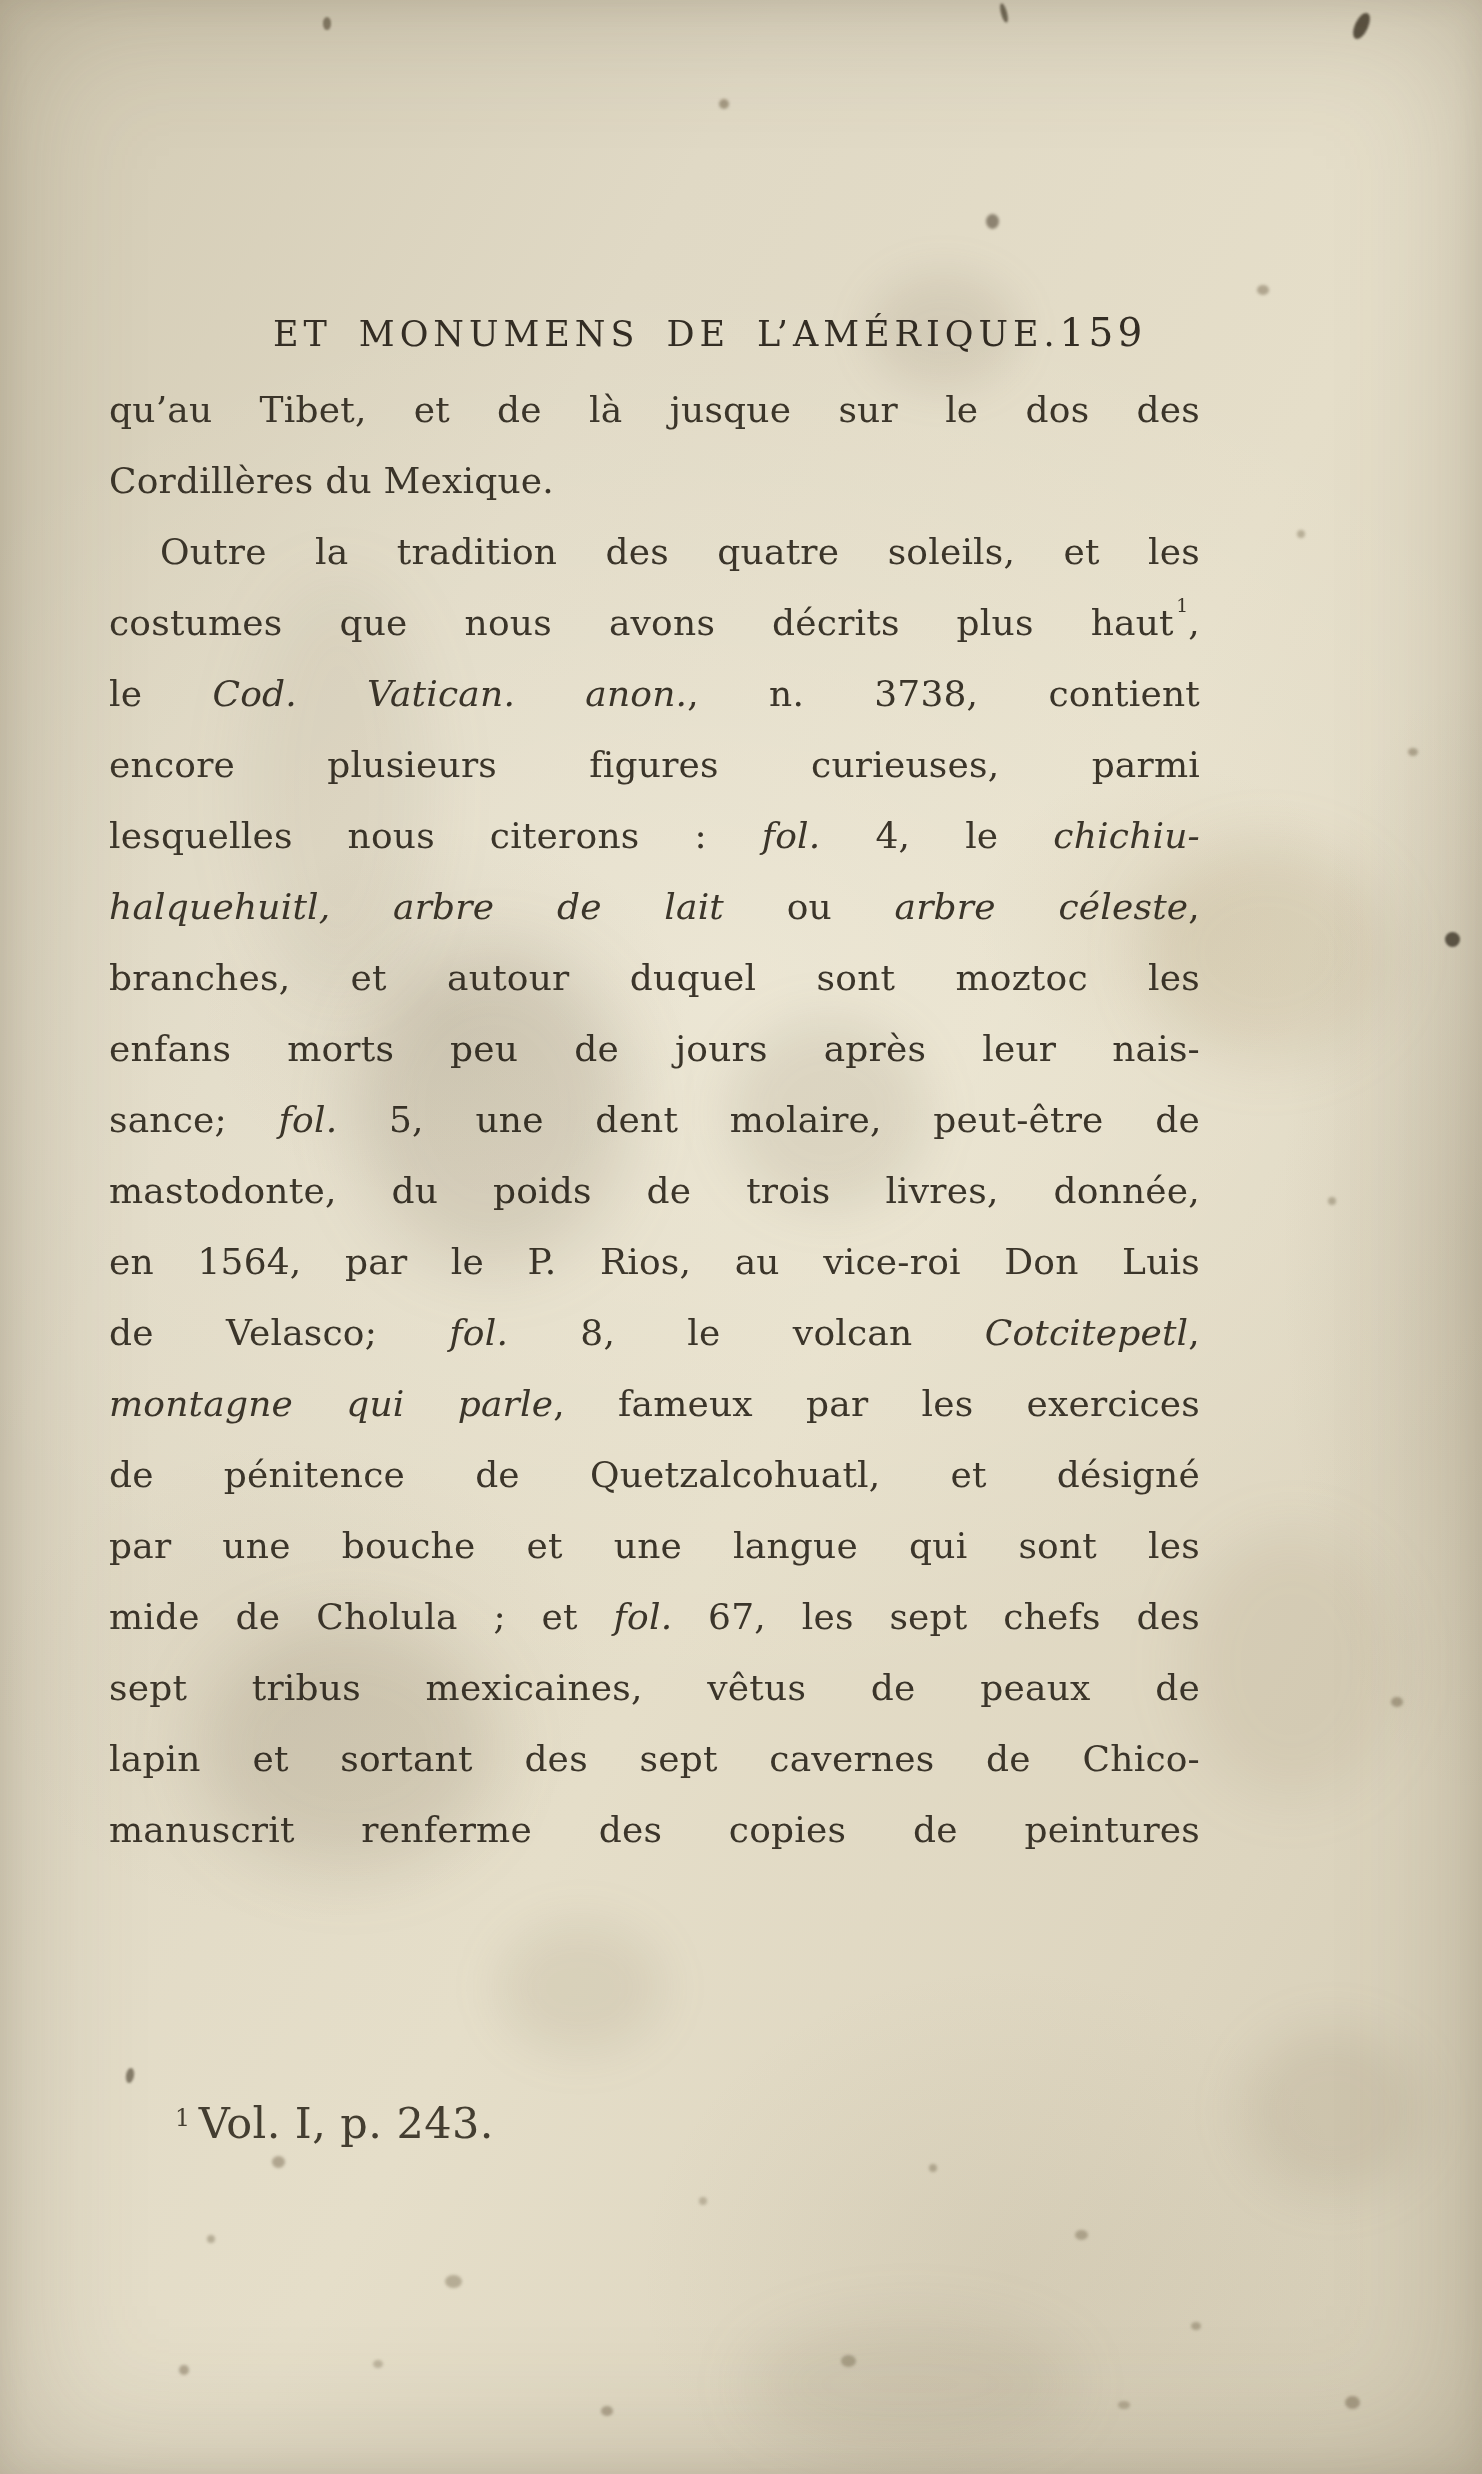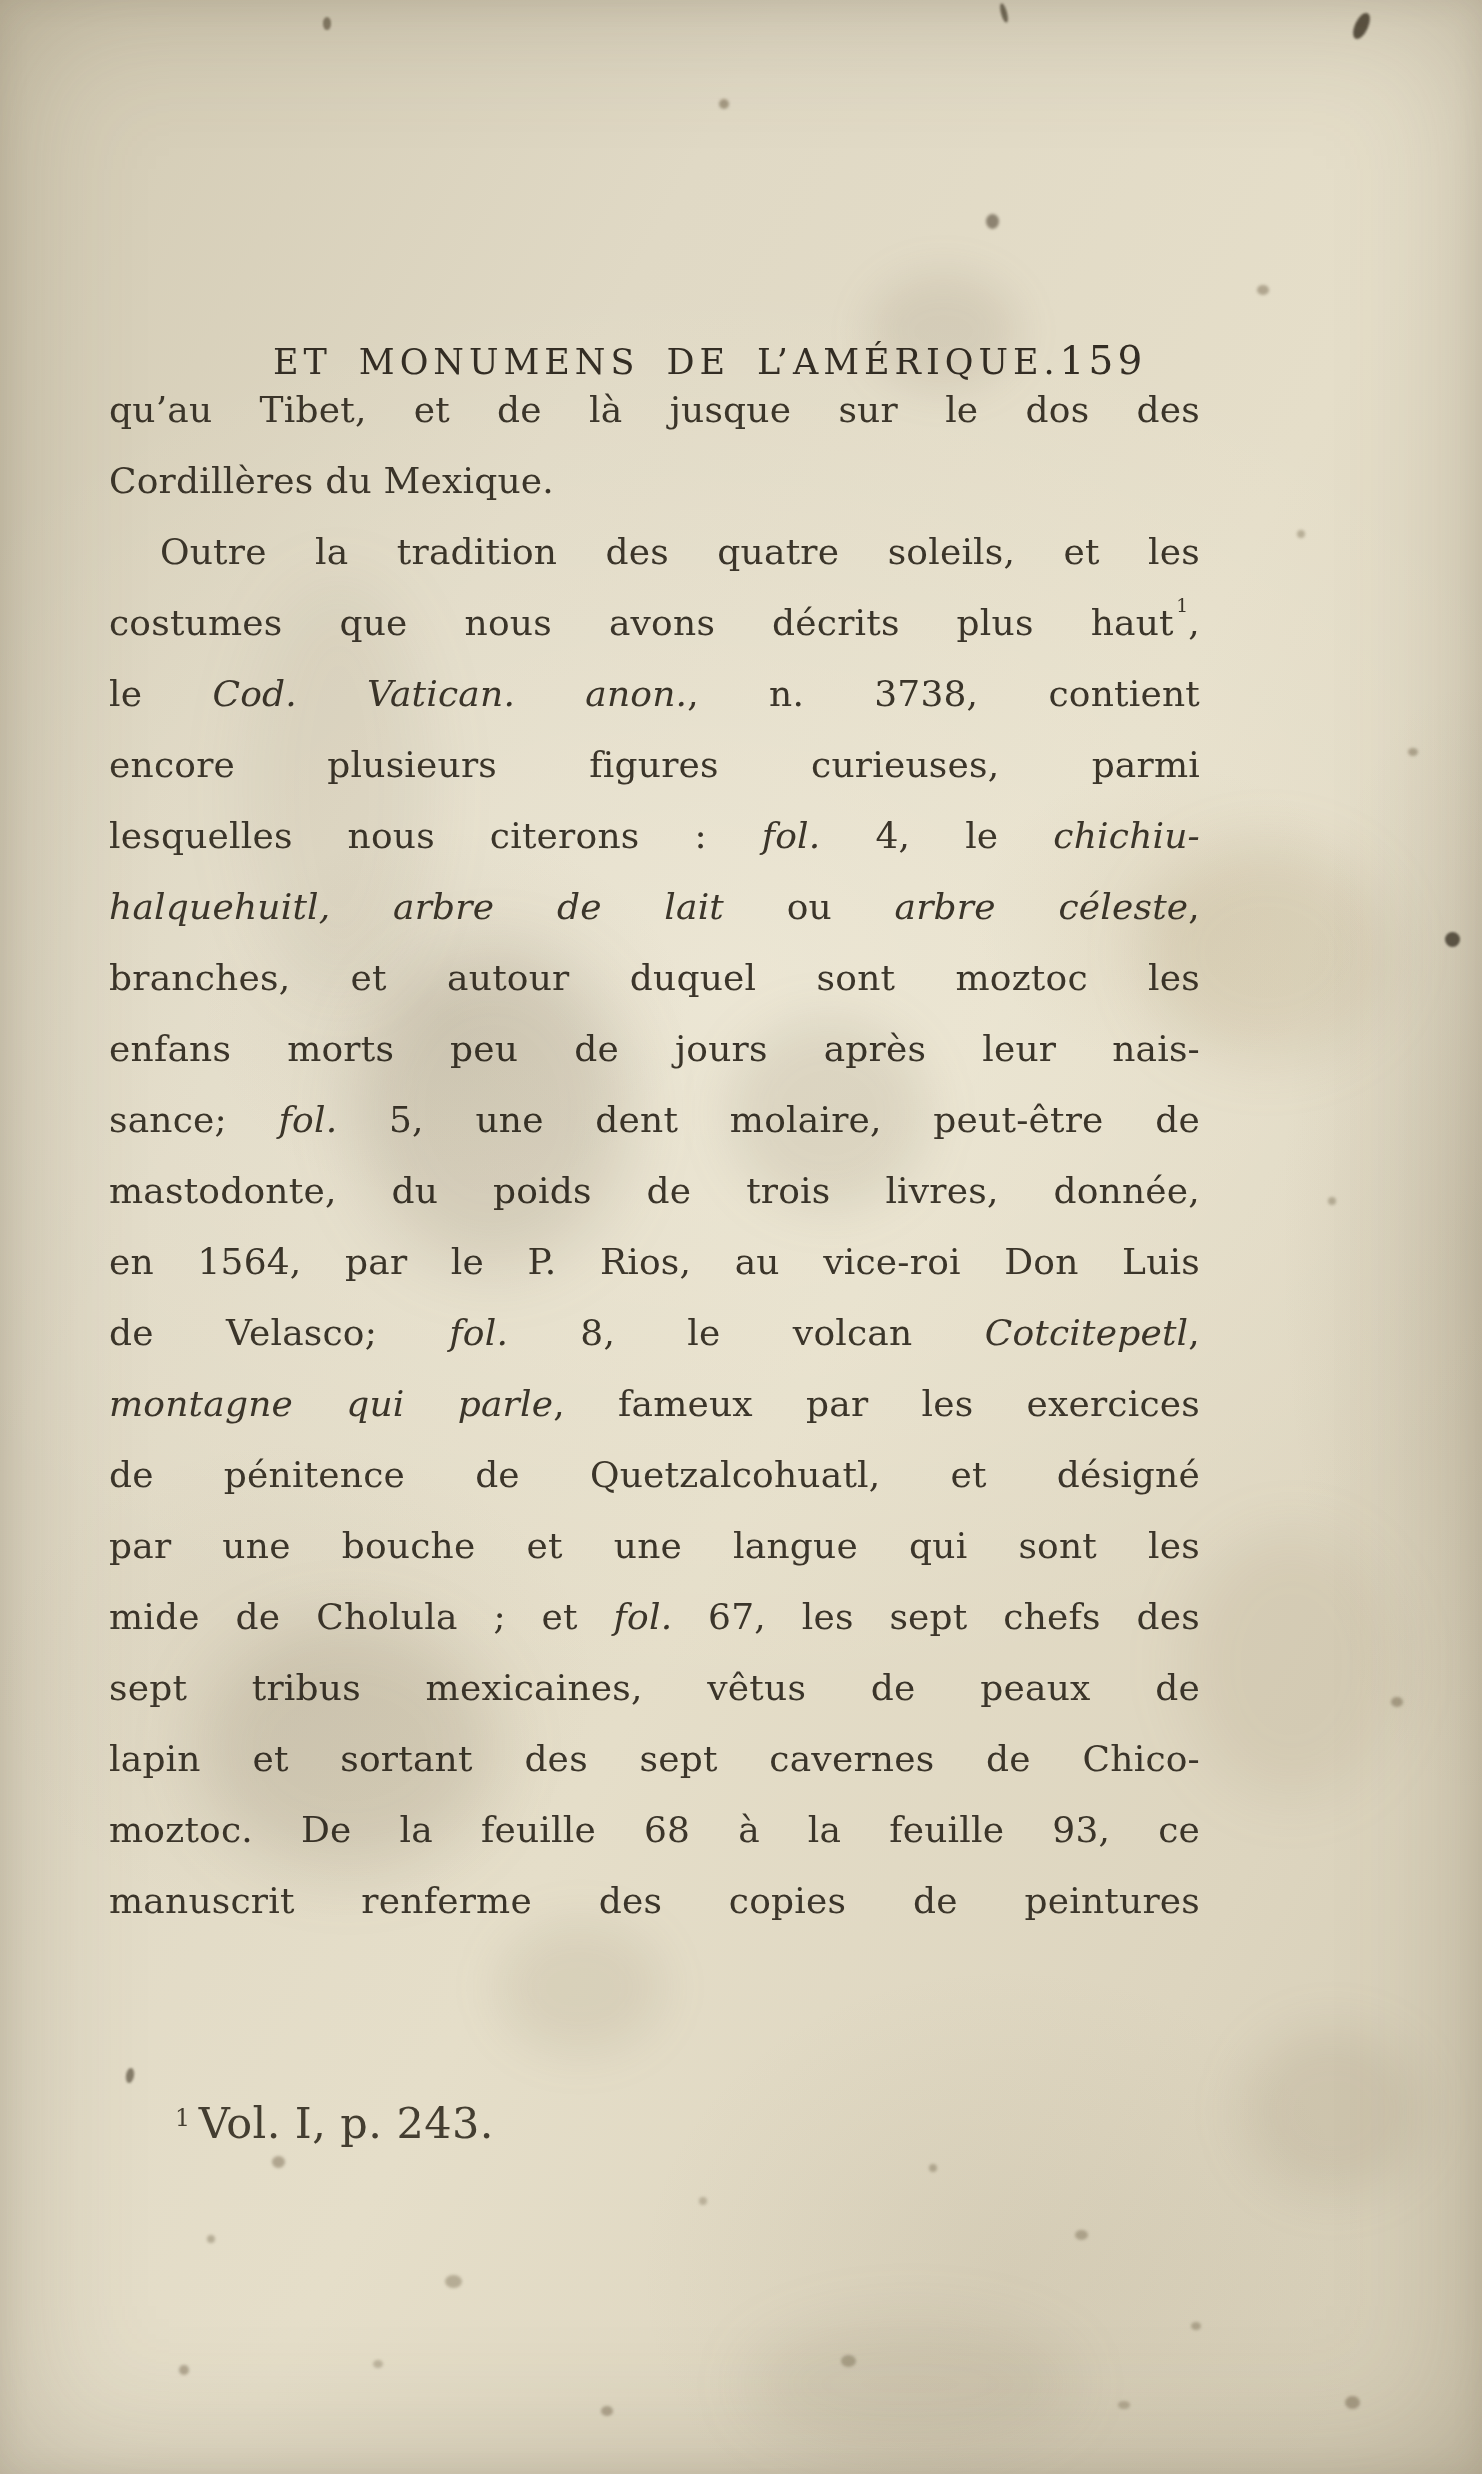--- a/index.html
+++ b/index.html
@@ -24,21 +24,21 @@
   }
   
   .running-head{
     position:absolute; top:310px; left:273px; width:854px;
     display:flex; align-items:baseline;
   }
   .head-title{
     font-size:35px; letter-spacing:5px; word-spacing:10.8px;
     color:#332d24; white-space:nowrap;
   }
-  .head-page{ font-size:39px; letter-spacing:4.1px; color:#332d24;margin-top:28px; }
+  .head-page{ font-size:39px; letter-spacing:4.1px; color:#332d24; }
   
   .text-block{
     position:absolute; left:109px; top:374px; width:1091px;
     font-size:36px; line-height:71px; color:#3b352a;
     font-kerning:normal;
   }
   .line{
     height:71px; white-space:nowrap-off;
     text-align:justify; text-align-last:justify;
     letter-spacing:0.2px; overflow:hidden;
@@ -88,21 +88,20 @@
       <div class="line"><span>sance; </span><span class="it">fol.</span><span> 5, une dent molaire, peut-être de</span></div>
       <div class="line"><span>mastodonte, du poids de trois livres, donnée,</span></div>
       <div class="line"><span>en 1564, par le P. Rios, au vice-roi Don Luis</span></div>
       <div class="line"><span>de Velasco; </span><span class="it">fol.</span><span> 8, le volcan </span><span class="it">Cotcitepetl</span><span>,</span></div>
       <div class="line"><span class="it">montagne qui parle</span><span>, fameux par les exercices</span></div>
       <div class="line"><span>de pénitence de Quetzalcohuatl, et désigné</span></div>
       <div class="line"><span>par une bouche et une langue qui sont les</span></div>
       <div class="line"><span>mide de Cholula ; et </span><span class="it">fol.</span><span> 67, les sept chefs des</span></div>
       <div class="line"><span>sept tribus mexicaines, vêtus de peaux de</span></div>
       <div class="line"><span>lapin et sortant des sept cavernes de Chico-</span></div>
-      <div class="line"><span>moztoc. De la feuille 68 à la feuille 93, ce</span></div>
       <div class="line"><span>manuscrit renferme des copies de peintures</span></div>
     </main>
 
   <div class="footnote">
     <span class="fn-marker">1</span><span>Vol. I, p. 243.</span>
   </div>
 
 <div class="spot" style="left: 356px; top: 952px; width: 273px; height: 315px; background: rgba(125, 113, 92, 0.16); filter: blur(33px); transform: rotate(0deg);"></div>
     <div class="spot" style="left: 729px; top: 1018px; width: 199px; height: 190px; background: rgba(125, 113, 92, 0.12); filter: blur(25px); transform: rotate(0deg);"></div>
     <div class="spot" style="left: 199px; top: 1623px; width: 298px; height: 248px; background: rgba(118, 106, 86, 0.14); filter: blur(33px); transform: rotate(0deg);"></div>

